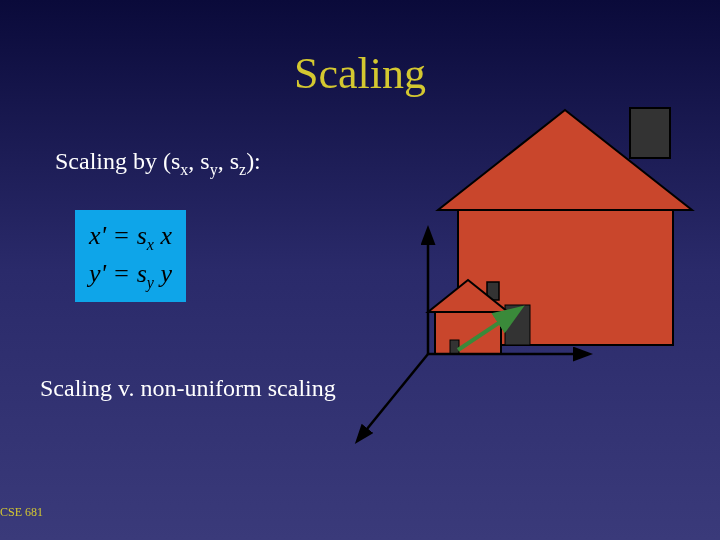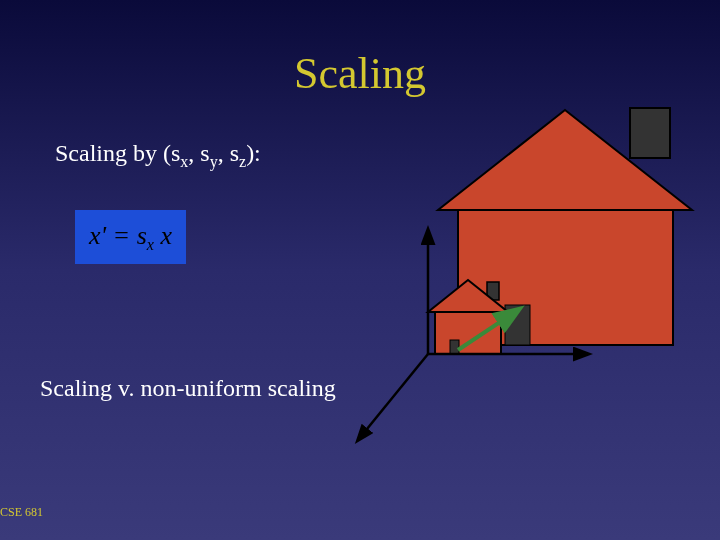--- a/index.html
+++ b/index.html
@@ -16,34 +16,34 @@
     top: 48px;
     left: 0;
     width: 100%;
     text-align: center;
     color: #d4c830;
     font-size: 44px;
     font-weight: normal;
   }
   .subtitle {
     position: absolute;
-    top: 140px;
+    top: 148px;
     left: 55px;
     color: #ffffff;
     font-size: 24px;
   }
   .subtitle sub {
     font-size: 16px;
     vertical-align: sub;
   }
   .equations {
     position: absolute;
     top: 210px;
     left: 75px;
-    background: #1d4ed8;
+    background: #0ea5e9;
     color: #000000;
     padding: 8px 14px 8px 14px;
     font-style: italic;
     font-size: 26px;
     line-height: 1.35;
   }
   .equations .row { white-space: nowrap; }
   .equations sub {
     font-size: 16px;
     vertical-align: sub;
@@ -78,20 +78,23 @@
 
 <div class="title">Scaling</div>
 
 <div class="subtitle">
   <span>Scaling by (s</span><sub>x</sub><span>, s</span><sub>y</sub><span>, s</span><sub>z</sub><span>):</span>
 </div>
 
 <div class="equations">
   <div class="row">
     <span>x' = s</span><sub>x</sub><span> x</span>
+  </div>
+  <div class="row">
+    <span>y' = s</span><sub>y</sub><span> y</span>
   </div>
 </div>
 
 <div class="body-text">Scaling v. non-uniform scaling</div>
 
 <div class="footer">CSE 681</div>
 
 <svg class="diagram" viewBox="0 0 360 380">
 
   <g>

